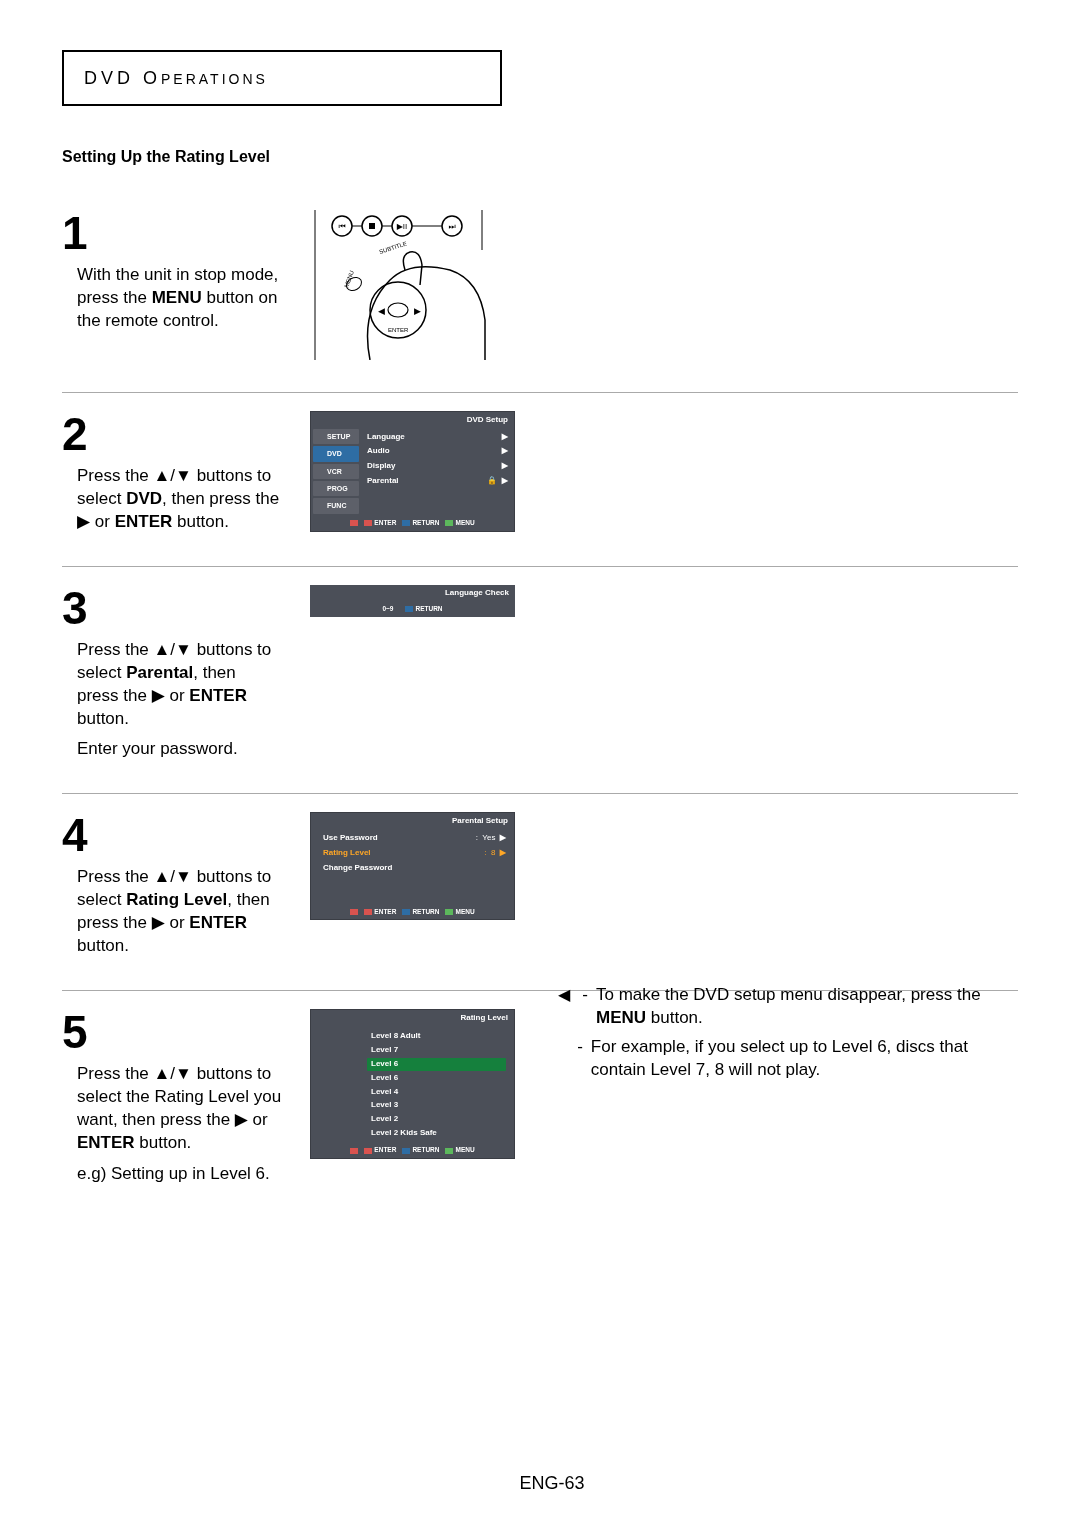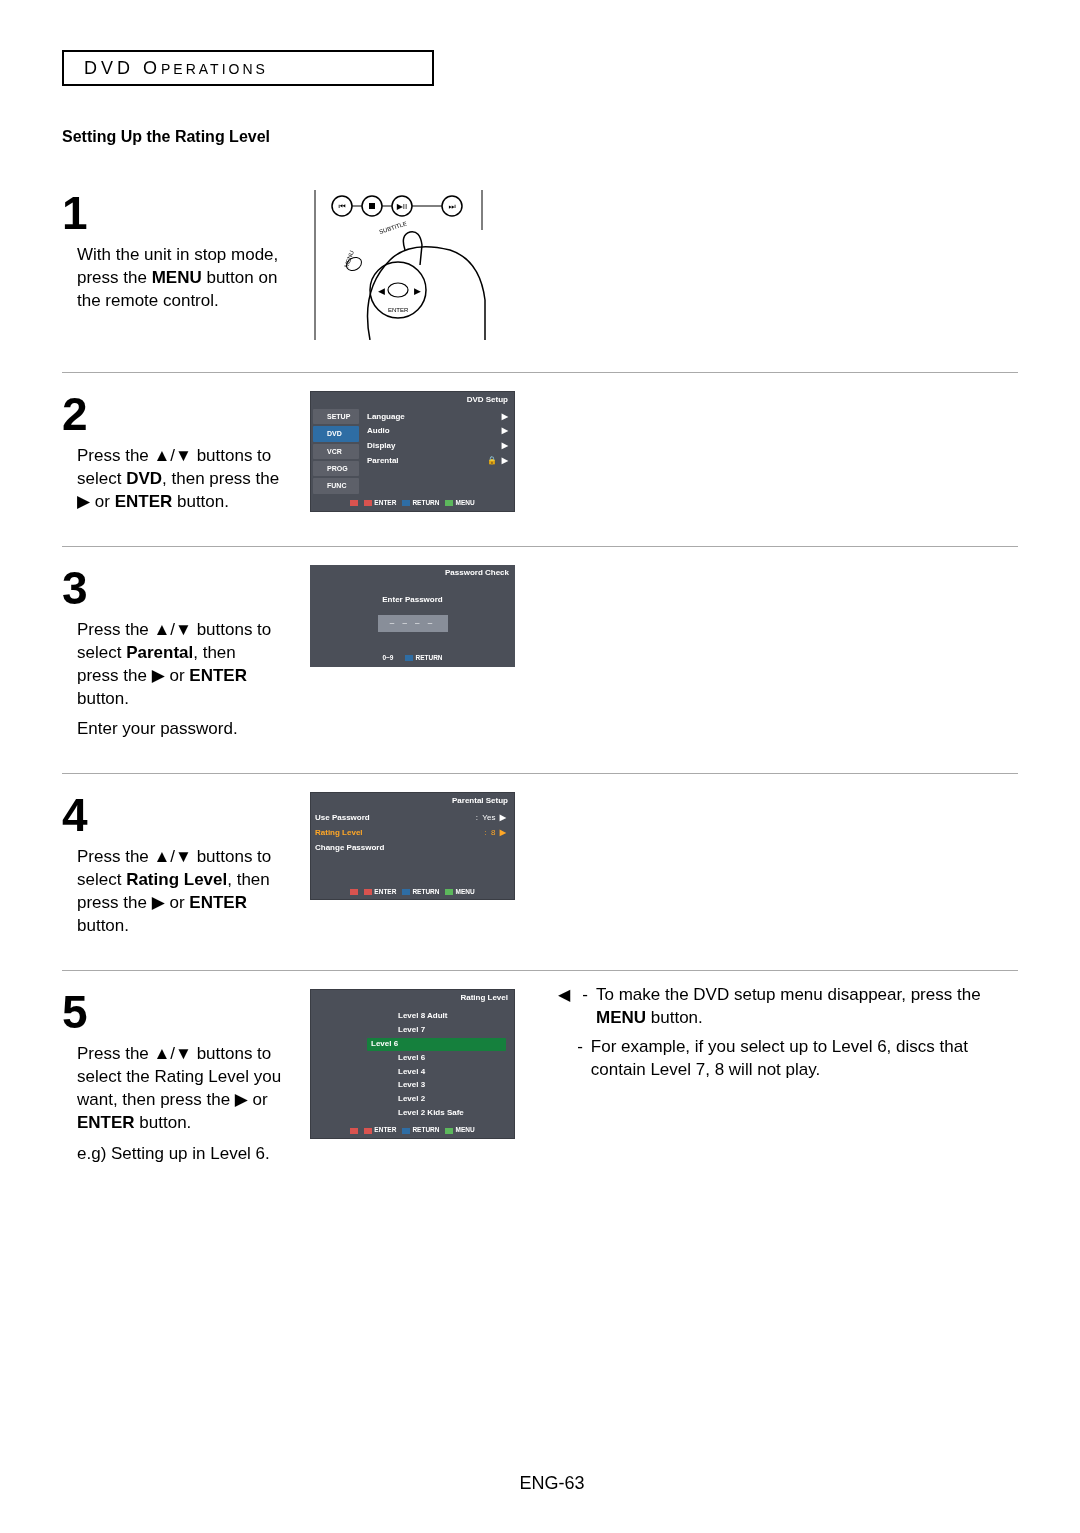--- a/index.html
+++ b/index.html
@@ -11,22 +11,22 @@
     color: #000;
     font-size: 18px;
     line-height: 1.35;
     position: relative;
   }
   .page {
     padding: 50px 62px 40px 62px;
   }
   .header-box {
     border: 2px solid #000;
-    padding: 4px 20px;
-    width: 372px;
+    padding: 14px 20px;
+    width: 440px;
     margin-bottom: 40px;
   }
   .header-label {
     font-size: 18px;
     letter-spacing: 4px;
   }
   .header-label .sm { font-size: 14px; letter-spacing: 3px; }
   .title {
     font-size: 16px;
     font-weight: bold;
@@ -132,23 +132,23 @@
   .pw-input {
     background:#888e99;
     width:70px;
     margin:0 auto;
     padding:3px 0;
     letter-spacing:3px;
     font-size:8px;
   }
   .pw-footer { display:flex; justify-content:center; gap:12px; padding:4px 0; font-size:6.5px; font-weight:bold;}
   .levels-body { padding: 4px 8px 2px 60px; }
-  .level-row { font-size:8px; font-weight:bold; padding:1.5px 0;margin-left:27px;}
+  .level-row { font-size:8px; font-weight:bold; padding:1.5px 0;}
   .level-row.sel { background:#15803d; padding-left:4px; margin-left:-4px; border-radius:1px;}
-  .parental-body { padding:2px 6px 28px 2px;}
+  .parental-body { padding:2px 6px 28px 10px;}
   .remote-illus {
     width: 190px;
     height: 150px;
     position: relative;
   }
   .remote-svg { width:100%; height:100%; }
   .notes {
     position: absolute;
     left: 558px;
     top: 984px;
@@ -297,25 +297,21 @@
     <div class="step-left">
       <div class="step-num">3</div>
       <div class="step-text">
         <span>Press the ▲/▼ buttons to select </span><b>Parental</b><span>, then press the ▶ or </span><b>ENTER</b><span> button.</span>
         <div style="height:8px"></div>
         <span>Enter your password.</span>
       </div>
     </div>
     <div class="step-right">
       <div class="pw-screen">
-        <div class="screen-title">Password Check</div>
-        <div class="pw-body">
-          <div class="pw-label">Enter Password</div>
-          <div class="pw-input">– – – –</div>
-        </div>
+        <div class="screen-title">Language Check</div>
         <div class="pw-footer">
           <span>0~9</span>
           <span class="fb">
               <span class="fb-icon ret"></span>
               <span>RETURN</span>
             </span>
         </div>
       </div>
     </div>
   </div>

